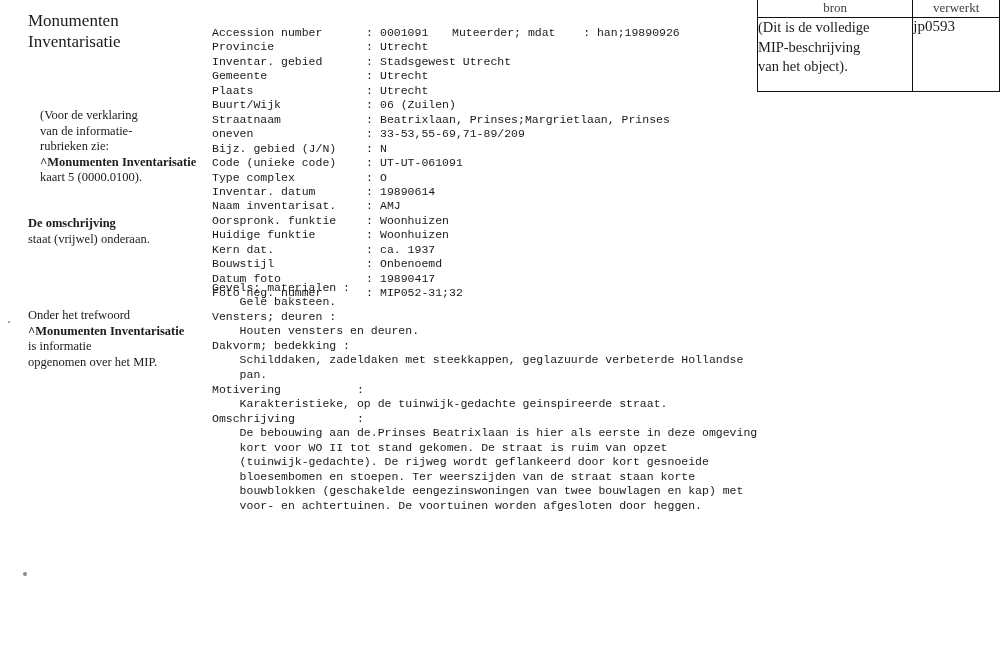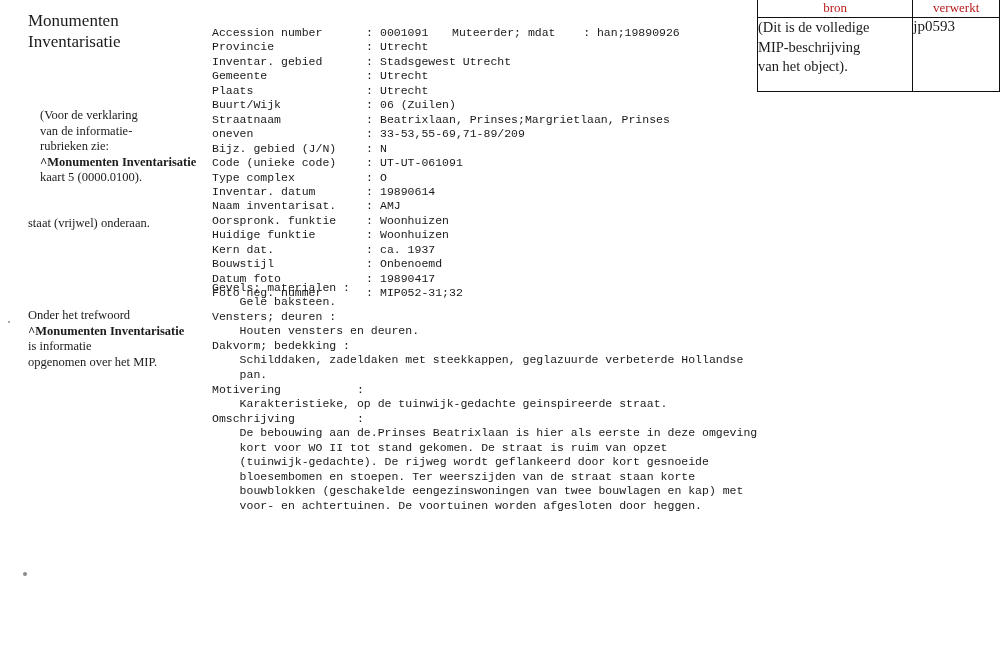--- a/index.html
+++ b/index.html
@@ -87,21 +87,21 @@
     border: 1px solid #111;
     padding: 0;
     vertical-align: top;
   }
   .tr-head-cell {
     height: 17px;
     font-family: "Liberation Serif", serif;
     font-size: 13px;
     text-align: center;
     font-weight: normal;
-    color: #b91c1c;
+    color: #404040;
   }
   .tr-col-a { width: 155px; }
   .tr-col-b { width: 86px; }
   .tr-body-a {
     height: 73px;
     font-family: "Liberation Serif", serif;
     font-size: 14.5px;
     line-height: 19.5px;
     padding: 4px 0 0 5px;
     color: #1b1b1b;
@@ -133,20 +133,21 @@
 
 <div class="note-block note-1">
   <div>(Voor de verklaring</div>
   <div>van de informatie-</div>
   <div>rubrieken zie:</div>
   <div class="bold">^Monumenten Inventarisatie</div>
   <div>kaart 5 (0000.0100).</div>
 </div>
 
 <div class="note-block note-2">
+  <div class="bold">De omschrijving</div>
   <div>staat (vrijwel) onderaan.</div>
 </div>
 
 <div class="note-block note-3">
   <div>Onder het trefwoord</div>
   <div class="bold">^Monumenten Inventarisatie</div>
   <div><span class="bold"></span><span> is informatie</span></div>
   <div>opgenomen over het MIP.</div>
 </div>
 

